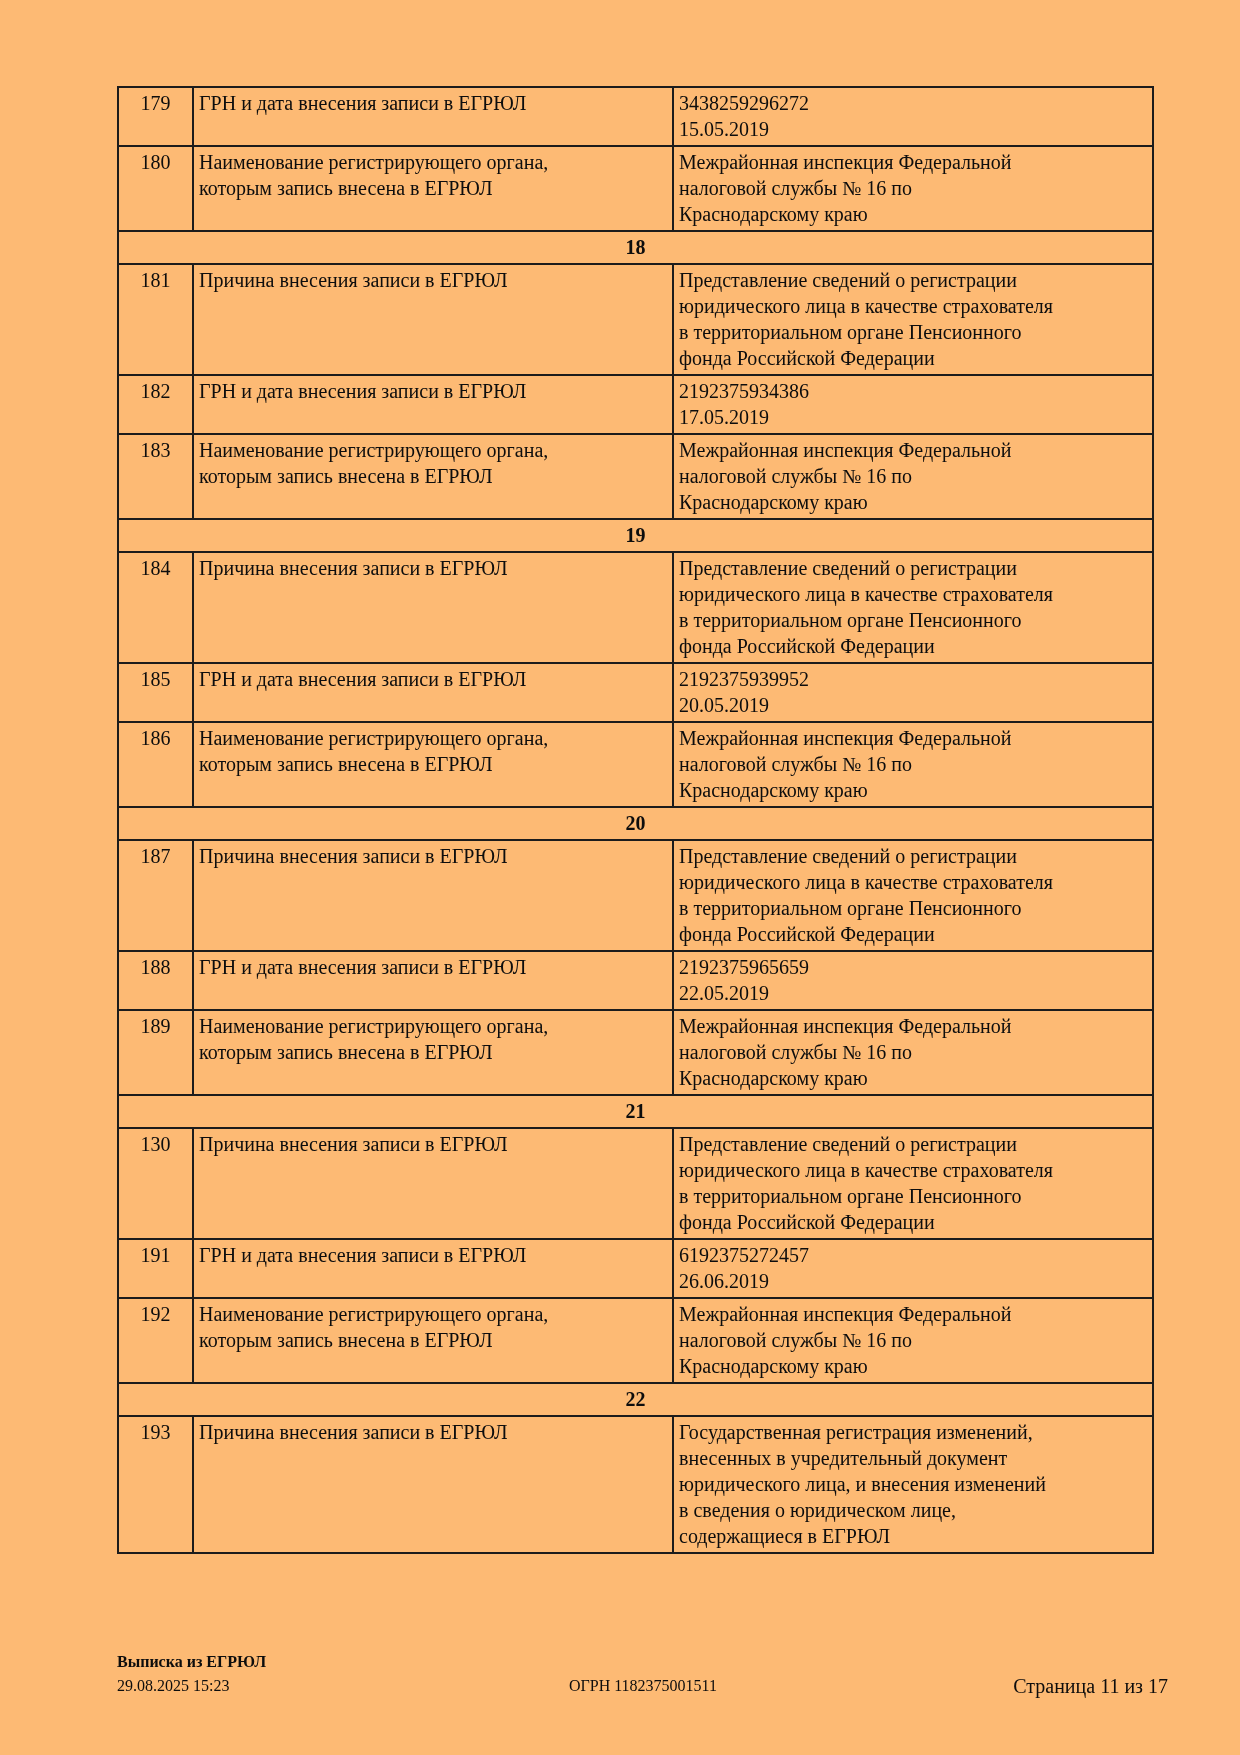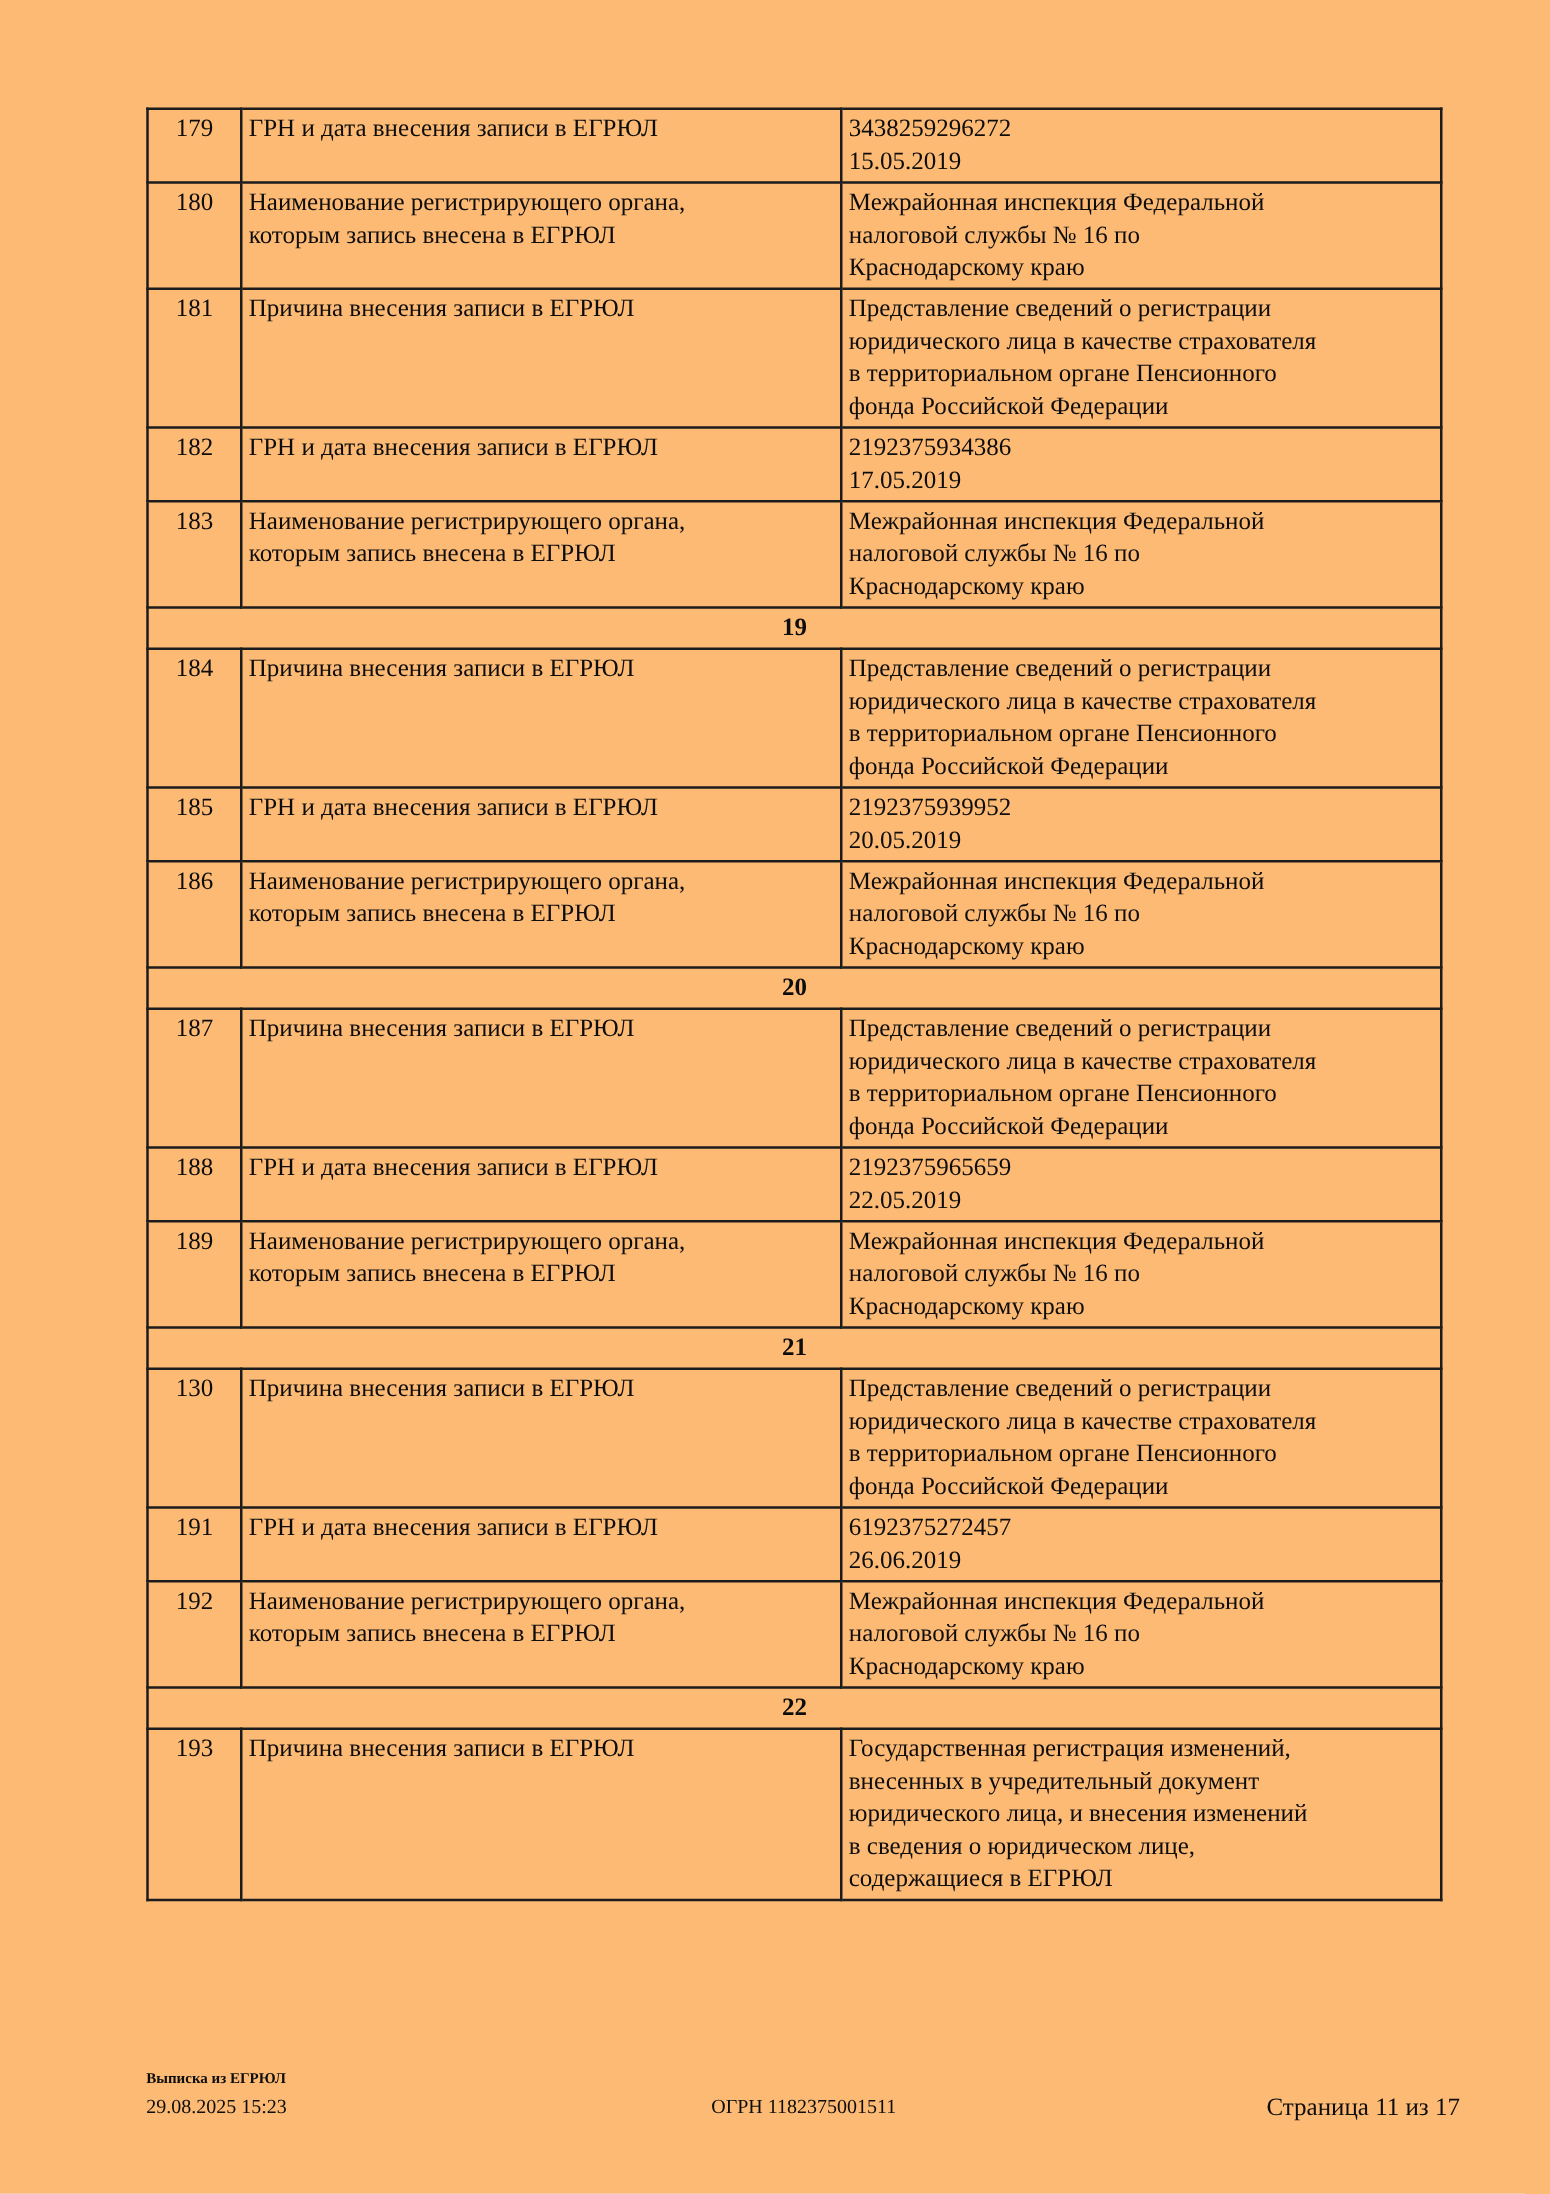--- a/index.html
+++ b/index.html
@@ -40,21 +40,21 @@
   td.section-cell {
     text-align: center;
     font-weight: bold;
     padding: 1px 0 2px 0;
   }
   .cell-line { display: block; }
   .footer-doc-title {
     position: absolute;
     left: 117px;
     top: 1652px;
-    font-size: 12px;
+    font-size: 16px;
     line-height: 20px;
     font-weight: bold;
   }
   .footer-timestamp {
     position: absolute;
     left: 117px;
     top: 1676px;
     font-size: 16px;
     line-height: 20px;
   }
@@ -103,20 +103,23 @@
             <span class="cell-line">Наименование регистрирующего органа,</span>
             <span class="cell-line">которым запись внесена в ЕГРЮЛ</span>
           </td>
           <td>
             <span class="cell-line">Межрайонная инспекция Федеральной</span>
             <span class="cell-line">налоговой службы № 16 по</span>
             <span class="cell-line">Краснодарскому краю</span>
           </td>
         </tr>
         <tr>
+          <td colspan="3" class="section-cell">18</td>
+        </tr>
+        <tr>
           <td class="num-cell">181</td>
           <td>
             <span class="cell-line">Причина внесения записи в ЕГРЮЛ</span>
           </td>
           <td>
             <span class="cell-line">Представление сведений о регистрации</span>
             <span class="cell-line">юридического лица в качестве страхователя</span>
             <span class="cell-line">в территориальном органе Пенсионного</span>
             <span class="cell-line">фонда Российской Федерации</span>
           </td>

